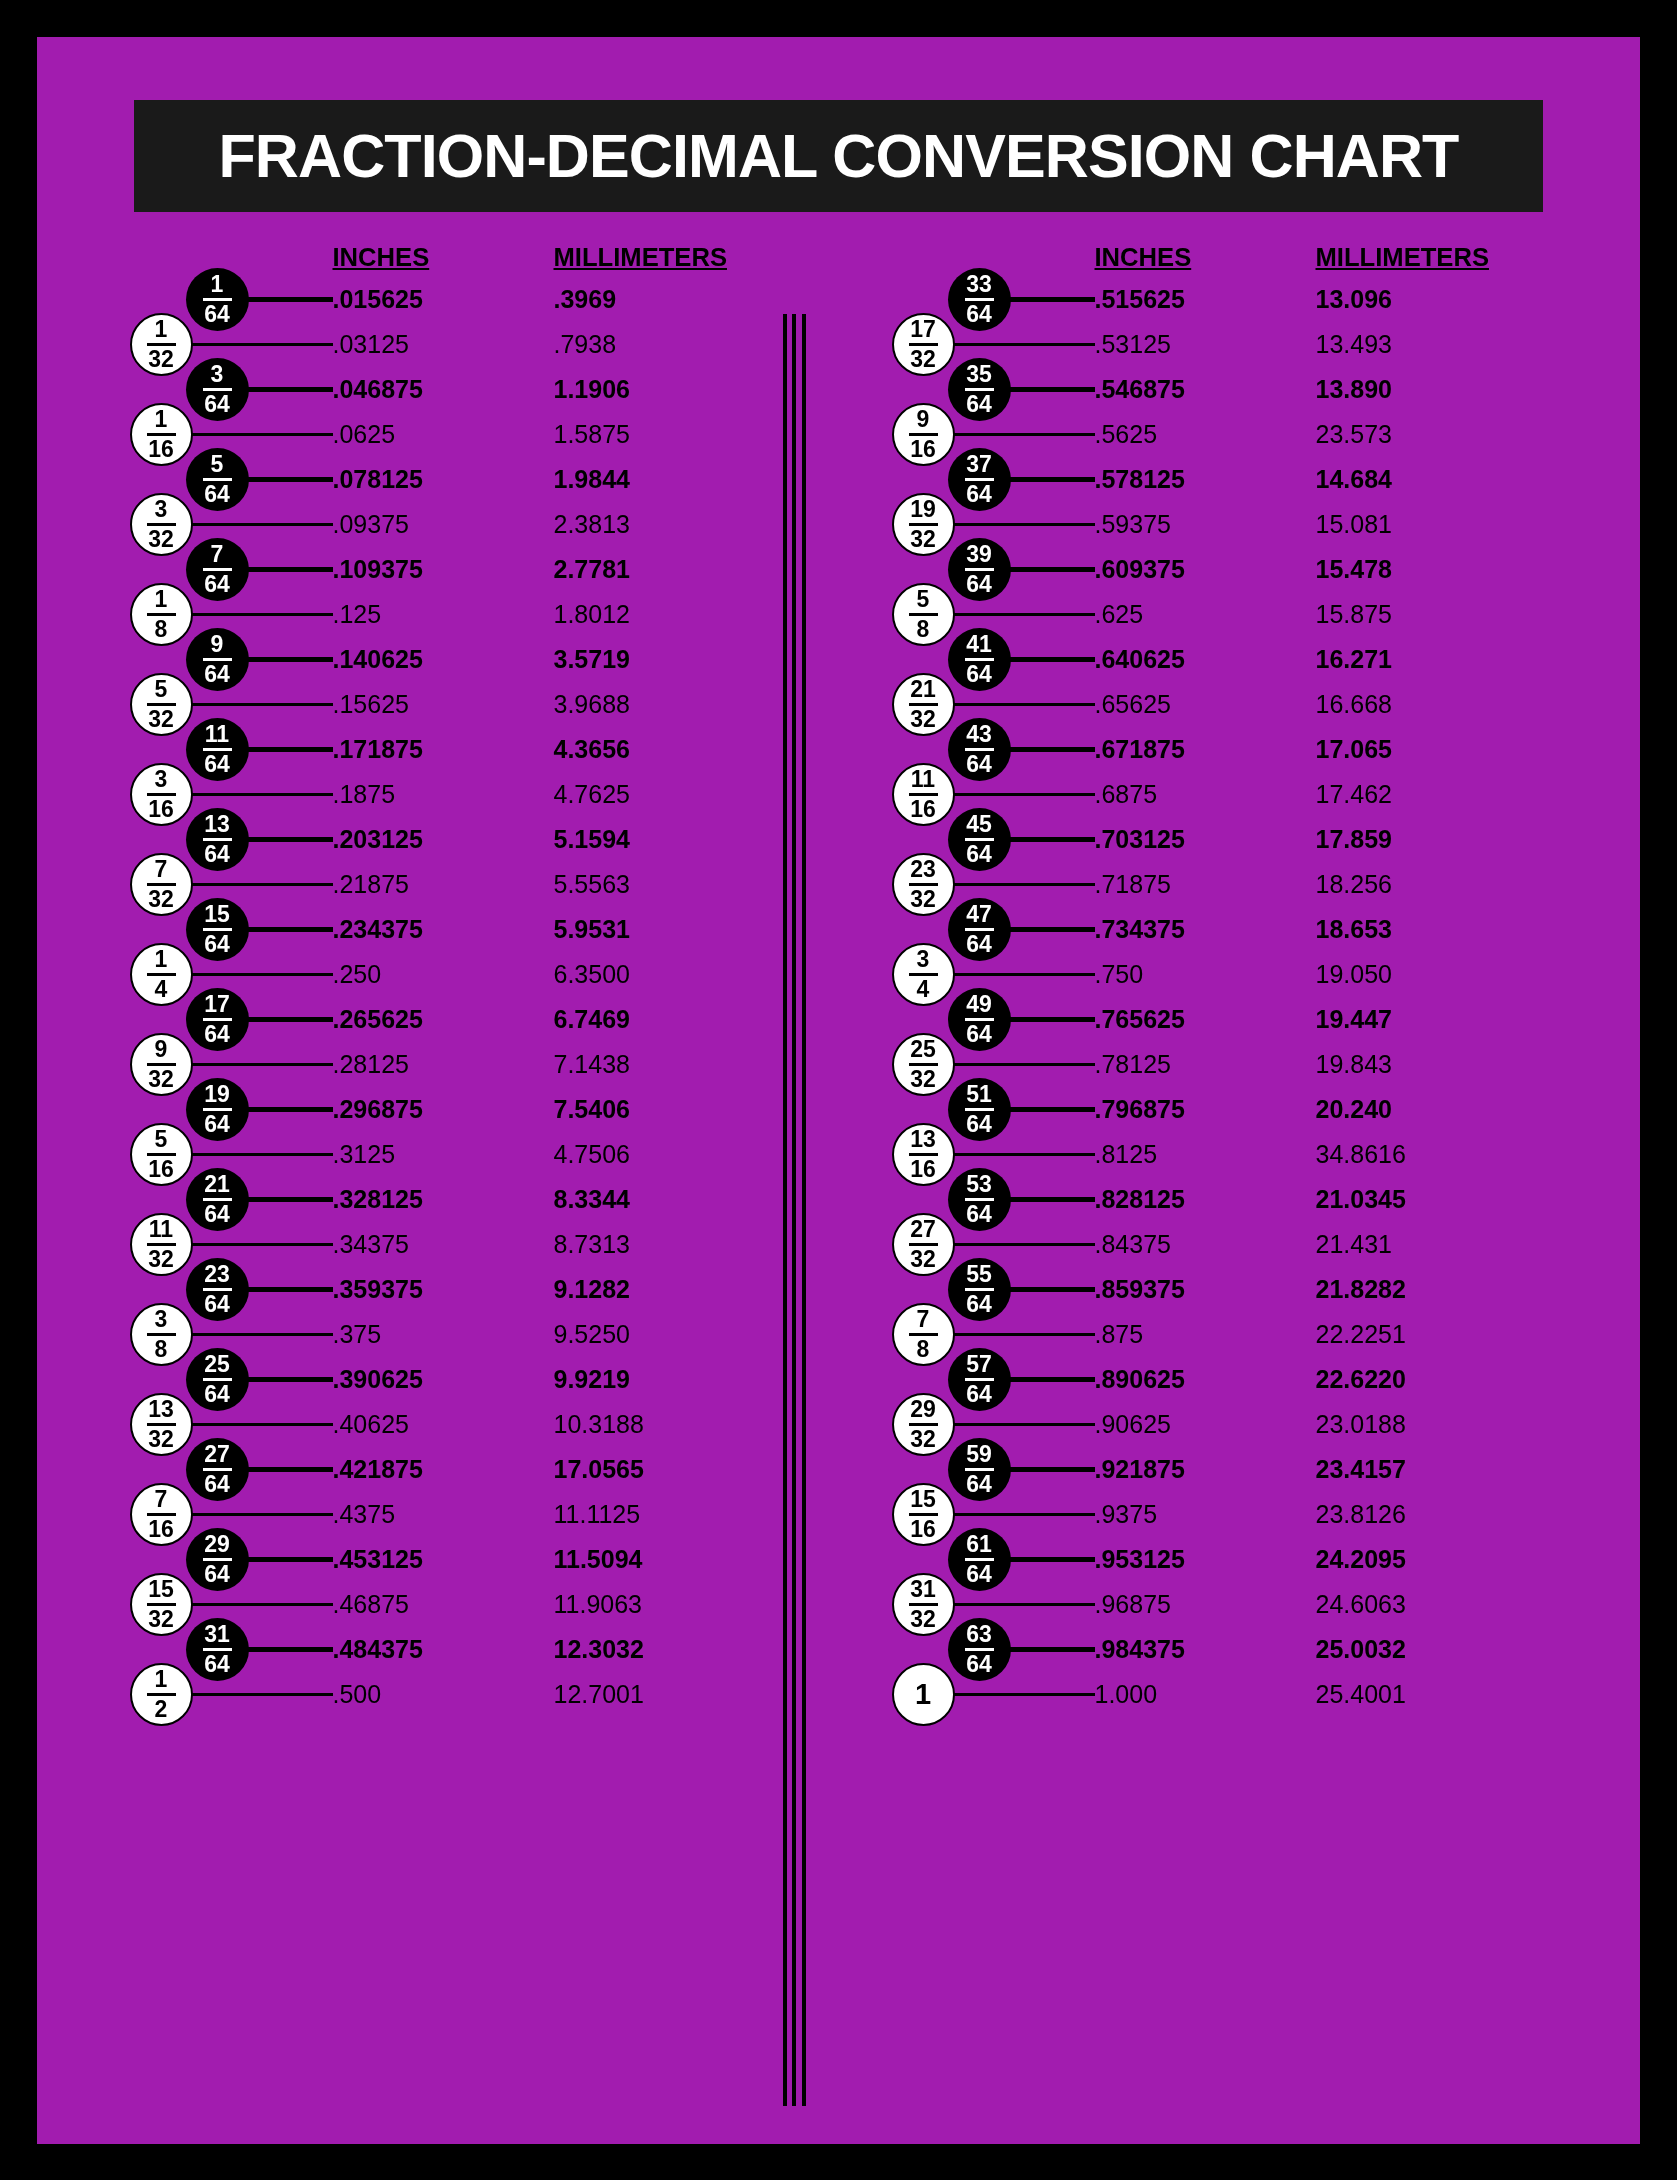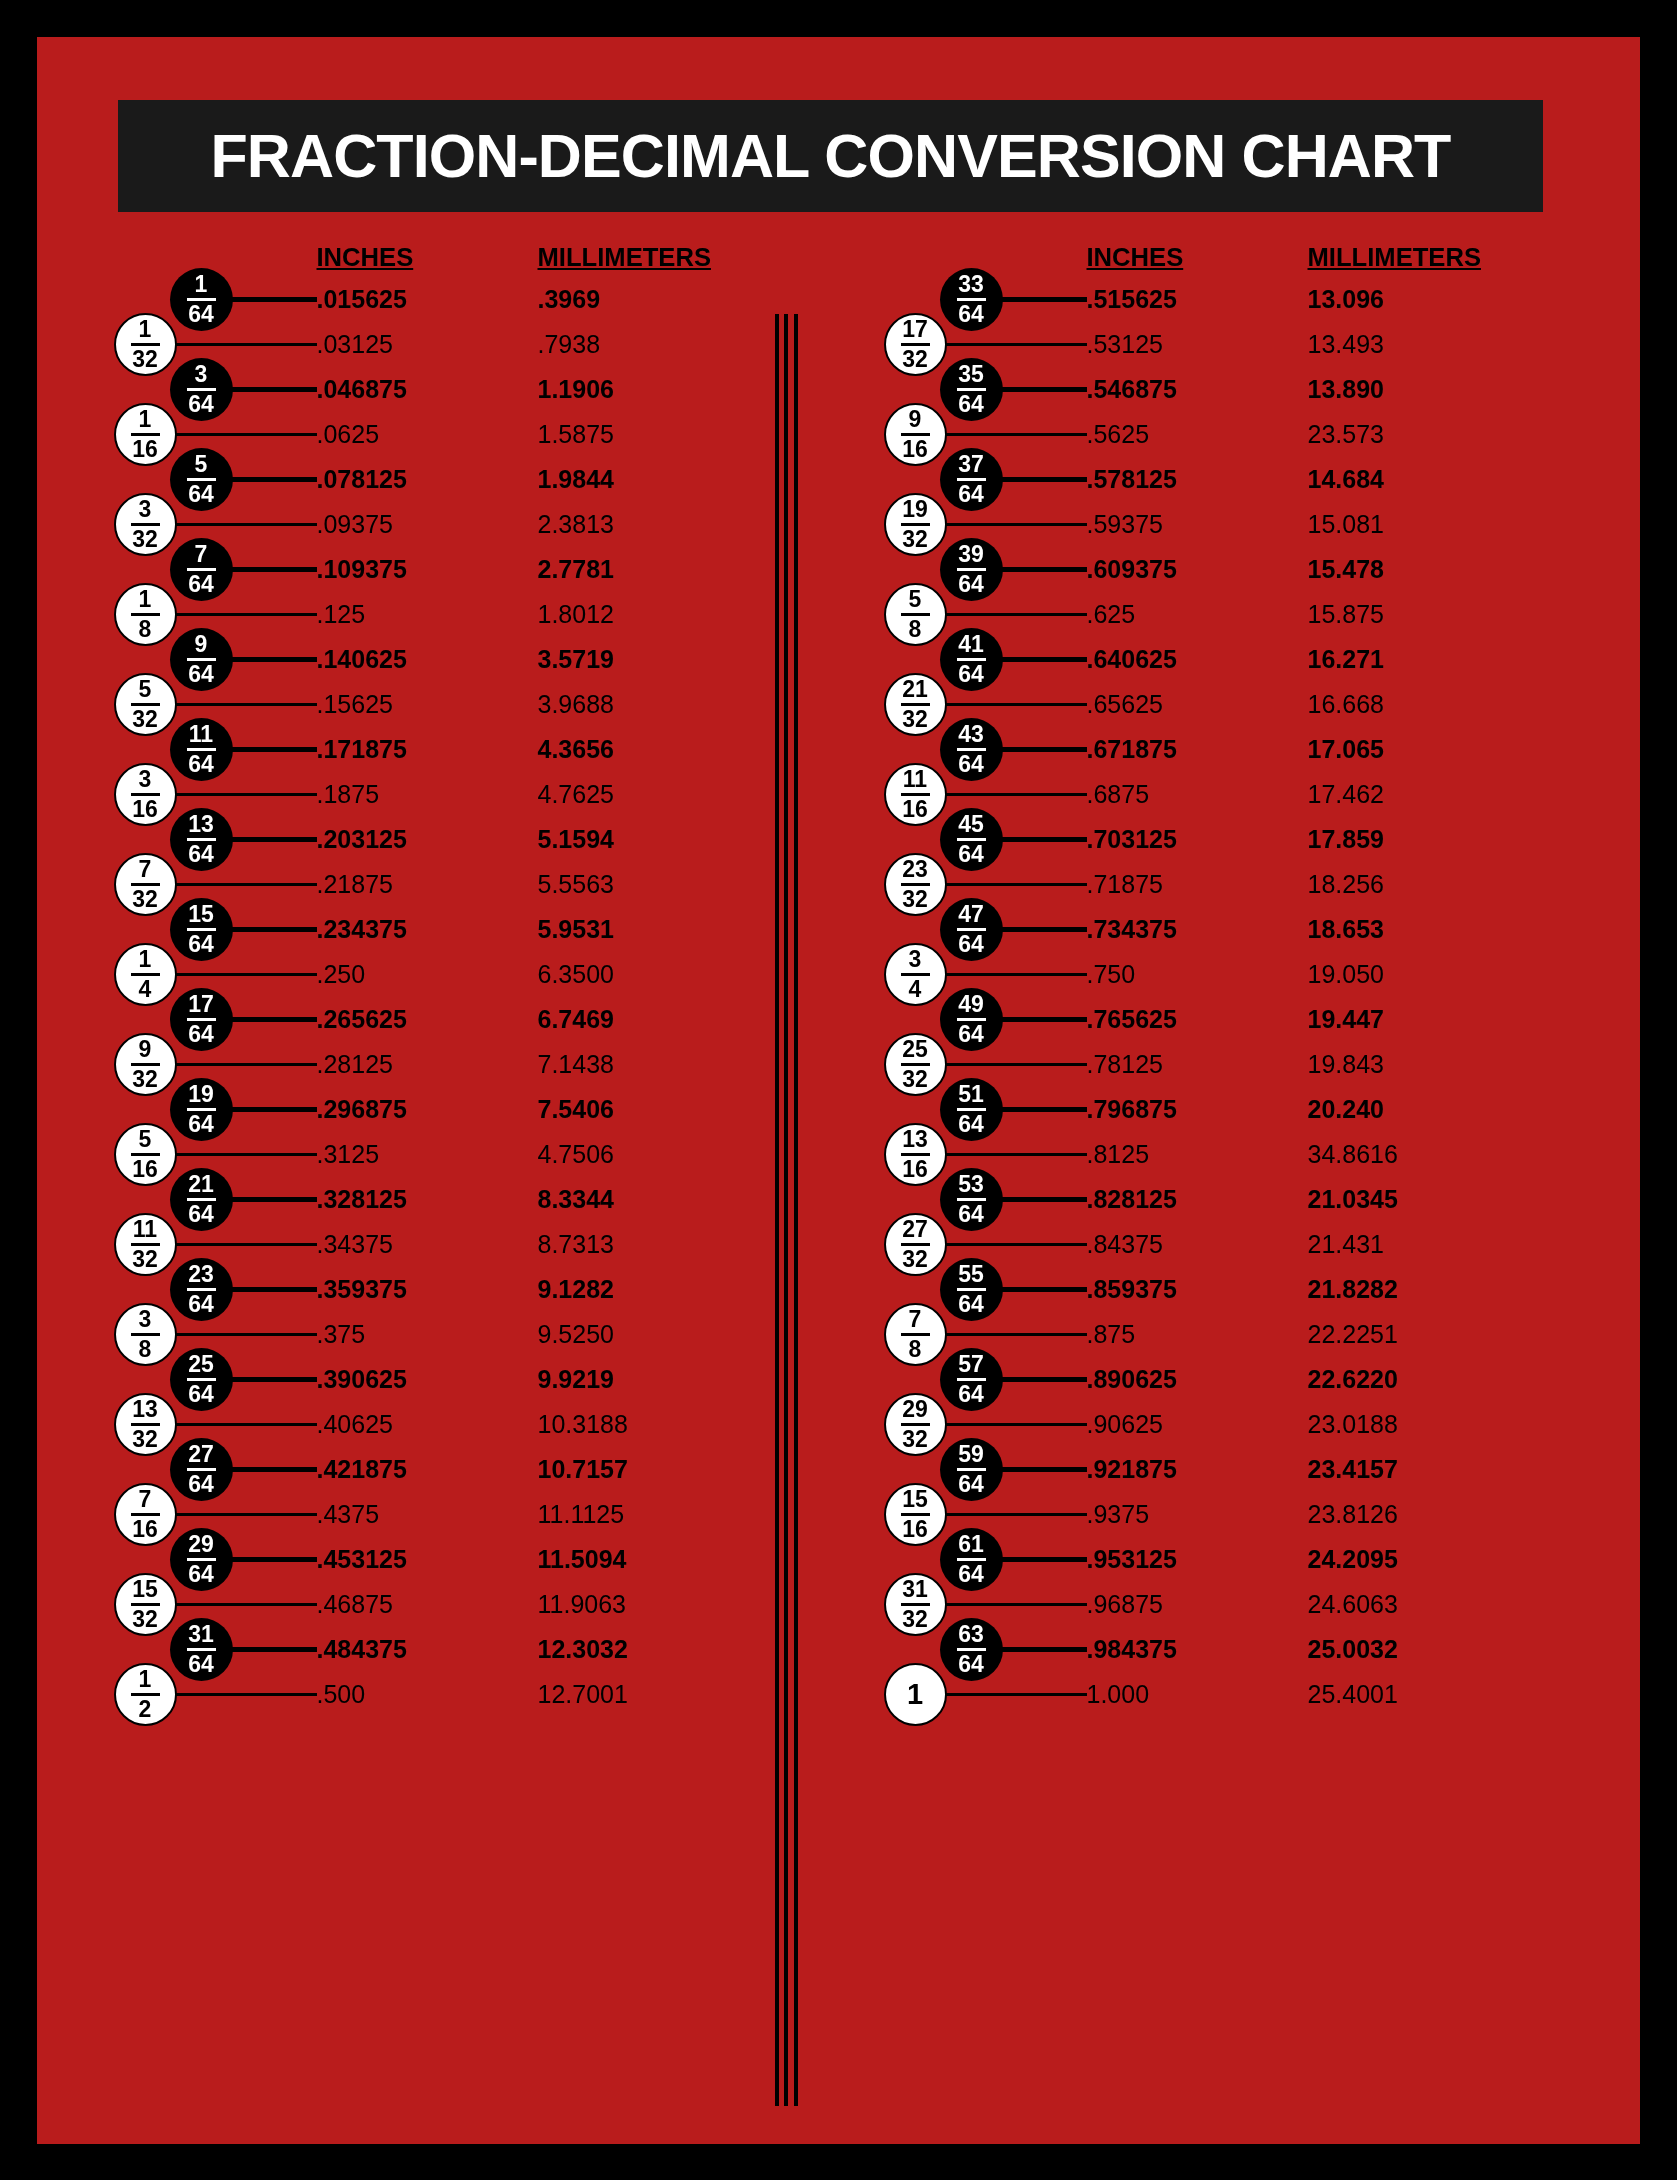--- a/index.html
+++ b/index.html
@@ -15,22 +15,22 @@
     position: absolute;
     left: 0; top: 0;
     width: 1677px;
     height: 2181px;
     background: #000;
     padding: 37px;
   }
   .inner-white {
     width: 100%;
     height: 100%;
-    background: #b91c1c;
-    padding: 24px 31px 31px 15px;
+    background: #a21caf;
+    padding: 24px 31px 31px 31px;
     display: flex;
     flex-direction: column;
   }
   .title-bar {
     background: #1a1a1a;
     margin: 39px 66px 0 66px;
     height: 112px;
     display: flex;
     align-items: center;
     justify-content: center;
@@ -450,21 +450,21 @@
             <div class="val-mm">10.3188</div>
           </div>
           <div class="row bold">
             <div class="leader thick" style="left: 167px; width: 89px;"></div>
             <div class="frac odd64">
               <div class="num">27</div>
               <div class="bar"></div>
               <div class="den">64</div>
             </div>
             <div class="val-in">.421875</div>
-            <div class="val-mm">10.7157</div>
+            <div class="val-mm">17.0565</div>
           </div>
           <div class="row">
             <div class="leader" style="left: 111px; width: 145px;"></div>
             <div class="frac other">
               <div class="num">7</div>
               <div class="bar"></div>
               <div class="den">16</div>
             </div>
             <div class="val-in">.4375</div>
             <div class="val-mm">11.1125</div>

